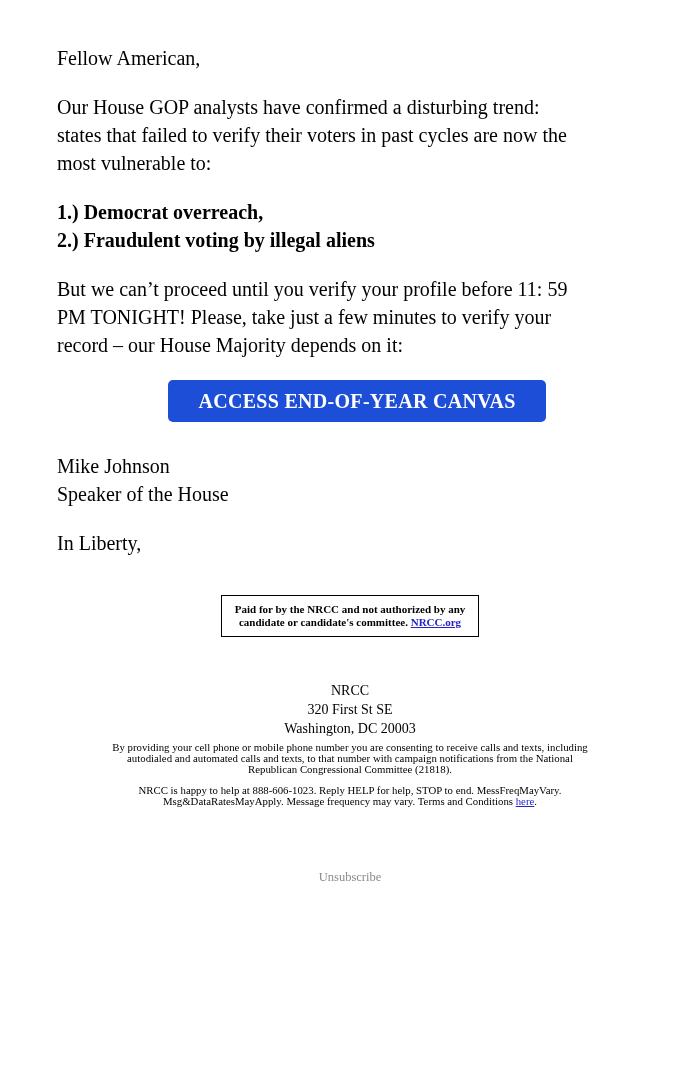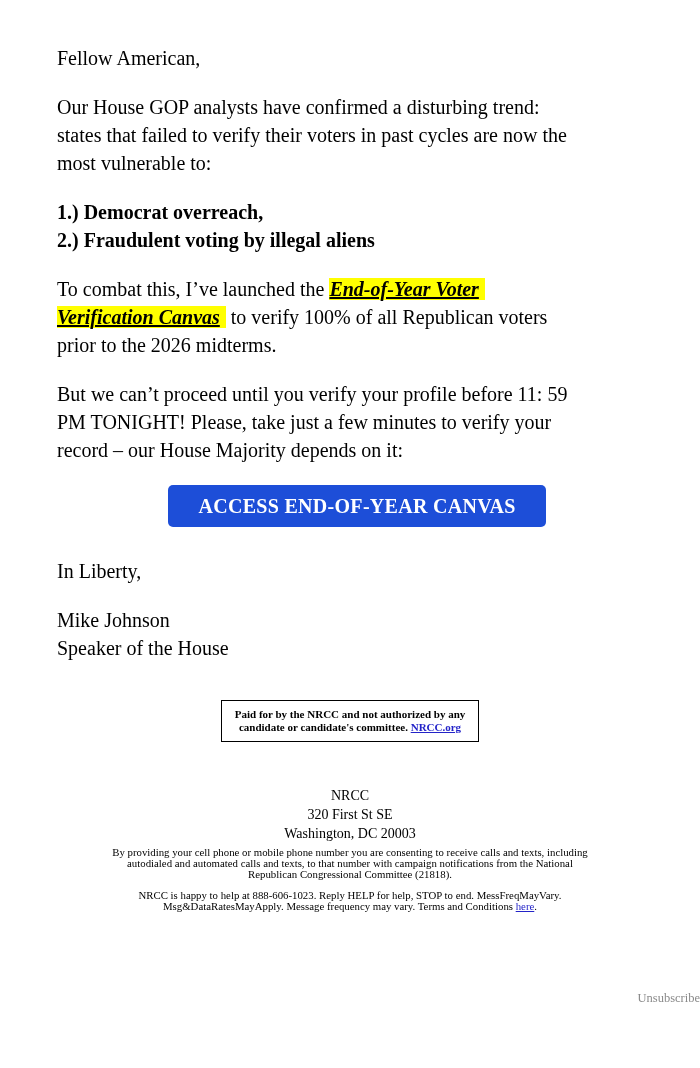--- a/index.html
+++ b/index.html
@@ -74,57 +74,54 @@
     line-height: 11px;
     white-space: pre-line;
     padding: 0 40px;
   }
   .fineprint + .fineprint { margin-top: 10px; }
   a.link {
     color: #2323c8;
     text-decoration: underline;
     cursor: pointer;
   }
-  .unsubscribe-row { margin-top: 76px; text-align: right; }
+  .unsubscribe-row { margin-top: 60px; }
   a.unsub {
     color: #8a8a8a;
     font-size: 12.5px;
     text-decoration: none;
     cursor: pointer;
   }
 </style>
 </head>
 <body>
 
 <div class="letter">
   <p>Fellow American,</p>
 
   <p>Our House GOP analysts have confirmed a disturbing trend:
 states that failed to verify their voters in past cycles are now the
 most vulnerable to:</p>
 
   <p class="bold">1.) Democrat overreach,
 2.) Fraudulent voting by illegal aliens</p>
 
-  <p><span>To combat this, I’ve launched the </span><span class="hl">End-of-Year Voter
-Verification Canvas</span><span> to verify 100% of all Republican voters
-prior to the 2026 midterms.</span></p>
 
   <p>But we can’t proceed until you verify your profile before 11: 59
 PM TONIGHT! Please, take just a few minutes to verify your
 record – our House Majority depends on it:</p>
 
   <div class="cta-row">
     <a href="#" class="cta-button">ACCESS END-OF-YEAR CANVAS</a>
   </div>
 
-  <p>In Liberty,</p>
-
   <p>Mike Johnson
 Speaker of the House</p>
+
+  <p>In Liberty,</p>
 </div>
 
 <div class="footer">
   <div class="disclaimer-box"><span>Paid for by the NRCC and not authorized by any
 candidate or candidate's committee. </span><a href="#" class="link">NRCC.org</a></div>
 
   <div class="address">NRCC
 320 First St SE
 Washington, DC 20003</div>
 

